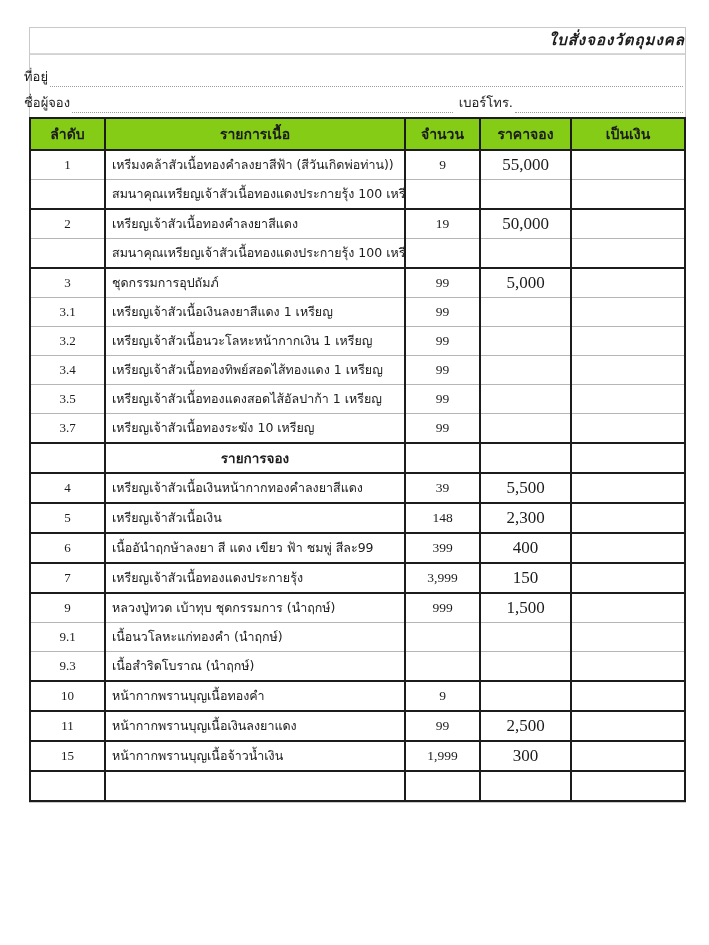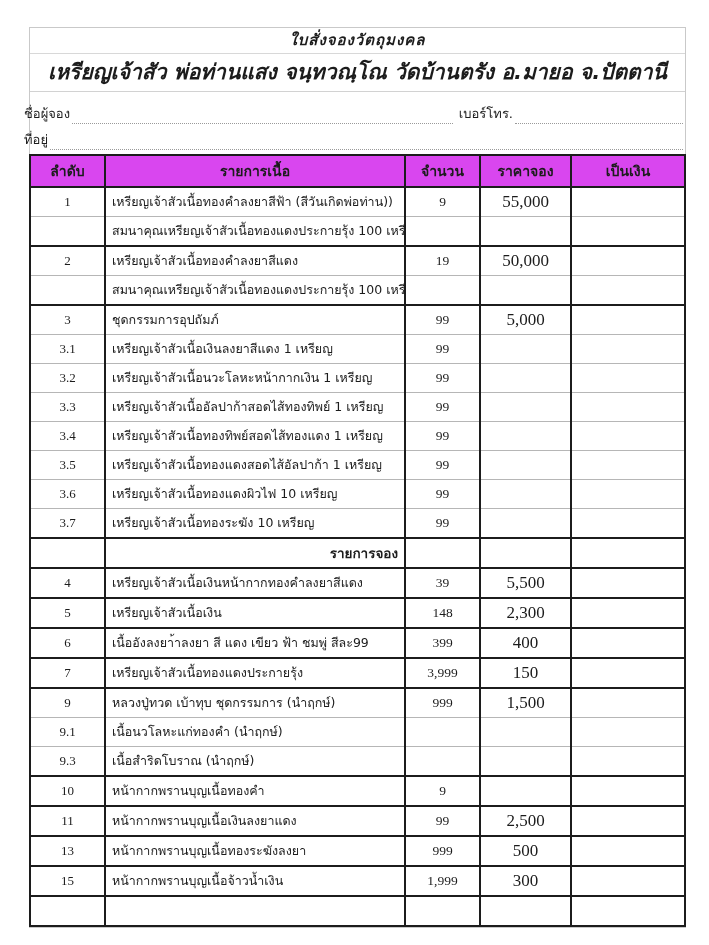--- a/index.html
+++ b/index.html
@@ -1,71 +1,70 @@
 <!DOCTYPE html>
 <html><head>
 <meta charset="utf-8">
 <style>
   html,body{margin:0;padding:0;background:#ffffff;}
   body{width:709px;height:945px;position:relative;overflow:hidden;
        font-family:"DejaVu Sans","Liberation Sans",sans-serif;color:#1c1c1c;}
   .doc{position:absolute;left:29px;top:27px;width:655px;border:1px solid #c9c9c9;background:#fff;}
   
   .title-block{border-bottom:1px solid #d2d2d2;}
-  .title-1{height:25px;line-height:25px;text-align:center;font-size:15px;
+  .title-1{height:25px;line-height:25px;text-align:right;font-size:15px;
            font-weight:bold;font-style:italic;border-bottom:1px solid #d8d8d8;letter-spacing:1px;}
   .title-2{height:37px;line-height:37px;text-align:center;font-size:21px;
            font-weight:bold;font-style:italic;}
   
   .form-area{padding:6px 2px 4px 0;}
   .form-line{display:flex;align-items:flex-end;height:26px;font-size:13px;overflow:visible;}
   .form-line .lbl{white-space:nowrap;margin-left:-6px;padding-right:2px;}
   .blank{border-bottom:1px dotted #9a9a9a;height:17px;}
   .grow{flex:1 1 auto;}
   .blank-phone{width:168px;}
   .lbl-mid{white-space:nowrap;padding:0 2px 0 6px;}
   
   table{border-collapse:collapse;width:655px;table-layout:fixed;margin-left:-1px;
         border:2px solid #1c1c1c;}
   col.c-no{width:75px;} col.c-desc{width:300px;} col.c-qty{width:75px;}
   col.c-price{width:91px;} col.c-amt{width:114px;}
   th{height:30px;font-size:14px;font-weight:bold;text-align:center;
-     border-left:2px solid #1c1c1c;border-bottom:2px solid #1c1c1c;background:#d946ef;padding:0;}
+     border-left:2px solid #1c1c1c;border-bottom:2px solid #1c1c1c;background:#84cc16;padding:0;}
   td{height:28px;padding:0 6px;font-size:12.5px;overflow:hidden;white-space:nowrap;
      border-left:2px solid #1c1c1c;}
   td.no{text-align:center;font-family:"Liberation Serif","DejaVu Serif",serif;font-size:13px;padding:0;}
   td.desc{text-align:left;}
   td.qty{text-align:center;font-family:"Liberation Serif","DejaVu Serif",serif;font-size:13.5px;padding:0;}
   td.price{text-align:center;font-family:"Liberation Serif","DejaVu Serif",serif;font-size:17px;padding:0;margin-left:33px;}
   td.amount{padding:0;}
   tr.item td, tr.section td, tr.empty td{border-top:2px solid #1c1c1c;}
   tr.sub td{border-top:1px solid #b6b6b6;}
   tr.bold td.desc{font-weight:normal;}
-  tr.section td.desc{text-align:right;font-weight:bold;font-size:13.5px;font-family:Liberation Mono, monospace;}
+  tr.section td.desc{text-align:center;font-weight:bold;font-size:13.5px;font-family:Liberation Mono, monospace;}
 </style>
 </head>
 <body>
 
 <div class="doc">
 
   <div class="title-block">
     <div class="title-1">ใบสั่งจองวัตถุมงคล</div>
-    <div class="title-2">เหรียญเจ้าสัว พ่อท่านแสง จนฺทวณฺโณ วัดบ้านตรัง อ.มายอ จ.ปัตตานี</div>
   </div>
 
   <div class="form-area">
+    <div class="form-line">
+      <span class="lbl">ที่อยู่</span>
+      <span class="blank grow"></span>
+    </div>
     <div class="form-line">
       <span class="lbl">ชื่อผู้จอง</span>
       <span class="blank grow"></span>
       <span class="lbl-mid">เบอร์โทร.</span>
       <span class="blank blank-phone"></span>
-    </div>
-    <div class="form-line">
-      <span class="lbl">ที่อยู่</span>
-      <span class="blank grow"></span>
     </div>
   </div>
 
   <table>
     <colgroup>
       <col class="c-no">
         <col class="c-desc">
         <col class="c-qty">
         <col class="c-price">
         <col class="c-amt">
@@ -75,21 +74,21 @@
         <th>ลำดับ</th>
         <th>รายการเนื้อ</th>
         <th>จำนวน</th>
         <th>ราคาจอง</th>
         <th>เป็นเงิน</th>
       </tr>
     </thead>
     <tbody>
         <tr class="item">
           <td class="no">1</td>
-          <td class="desc">เหรียญเจ้าสัวเนื้อทองคำลงยาสีฟ้า (สีวันเกิดพ่อท่าน))</td>
+          <td class="desc">เหรีมงคล้าสัวเนื้อทองคำลงยาสีฟ้า (สีวันเกิดพ่อท่าน))</td>
           <td class="qty">9</td>
           <td class="price">55,000</td>
           <td class="amount"></td>
         </tr>
         <tr class="sub">
           <td class="no"></td>
           <td class="desc">สมนาคุณเหรียญเจ้าสัวเนื้อทองแดงประกายรุ้ง 100 เหรียญ</td>
           <td class="qty"></td>
           <td class="price"></td>
           <td class="amount"></td>
@@ -123,43 +122,29 @@
           <td class="amount"></td>
         </tr>
         <tr class="sub">
           <td class="no">3.2</td>
           <td class="desc">เหรียญเจ้าสัวเนื้อนวะโลหะหน้ากากเงิน 1 เหรียญ</td>
           <td class="qty">99</td>
           <td class="price"></td>
           <td class="amount"></td>
         </tr>
         <tr class="sub">
-          <td class="no">3.3</td>
-          <td class="desc">เหรียญเจ้าสัวเนื้ออัลปาก้าสอดไส้ทองทิพย์ 1 เหรียญ</td>
-          <td class="qty">99</td>
-          <td class="price"></td>
-          <td class="amount"></td>
-        </tr>
-        <tr class="sub">
           <td class="no">3.4</td>
           <td class="desc">เหรียญเจ้าสัวเนื้อทองทิพย์สอดไส้ทองแดง 1 เหรียญ</td>
           <td class="qty">99</td>
           <td class="price"></td>
           <td class="amount"></td>
         </tr>
         <tr class="sub">
           <td class="no">3.5</td>
           <td class="desc">เหรียญเจ้าสัวเนื้อทองแดงสอดไส้อัลปาก้า 1 เหรียญ</td>
-          <td class="qty">99</td>
-          <td class="price"></td>
-          <td class="amount"></td>
-        </tr>
-        <tr class="sub">
-          <td class="no">3.6</td>
-          <td class="desc">เหรียญเจ้าสัวเนื้อทองแดงผิวไฟ 10 เหรียญ</td>
           <td class="qty">99</td>
           <td class="price"></td>
           <td class="amount"></td>
         </tr>
         <tr class="sub">
           <td class="no">3.7</td>
           <td class="desc">เหรียญเจ้าสัวเนื้อทองระฆัง 10 เหรียญ</td>
           <td class="qty">99</td>
           <td class="price"></td>
           <td class="amount"></td>
@@ -180,21 +165,21 @@
         </tr>
         <tr class="item">
           <td class="no">5</td>
           <td class="desc">เหรียญเจ้าสัวเนื้อเงิน</td>
           <td class="qty">148</td>
           <td class="price">2,300</td>
           <td class="amount"></td>
         </tr>
         <tr class="item">
           <td class="no">6</td>
-          <td class="desc">เนื้ออังลงยา้าลงยา สี แดง เขียว ฟ้า ชมพู่ สีละ99</td>
+          <td class="desc">เนื้ออันำฤกษ้าลงยา สี แดง เขียว ฟ้า ชมพู่ สีละ99</td>
           <td class="qty">399</td>
           <td class="price">400</td>
           <td class="amount"></td>
         </tr>
         <tr class="item">
           <td class="no">7</td>
           <td class="desc">เหรียญเจ้าสัวเนื้อทองแดงประกายรุ้ง</td>
           <td class="qty">3,999</td>
           <td class="price">150</td>
           <td class="amount"></td>
@@ -228,27 +213,20 @@
           <td class="amount"></td>
         </tr>
         <tr class="item">
           <td class="no">11</td>
           <td class="desc">หน้ากากพรานบุญเนื้อเงินลงยาแดง</td>
           <td class="qty">99</td>
           <td class="price">2,500</td>
           <td class="amount"></td>
         </tr>
         <tr class="item">
-          <td class="no">13</td>
-          <td class="desc">หน้ากากพรานบุญเนื้อทองระฆังลงยา</td>
-          <td class="qty">999</td>
-          <td class="price">500</td>
-          <td class="amount"></td>
-        </tr>
-        <tr class="item">
           <td class="no">15</td>
           <td class="desc">หน้ากากพรานบุญเนื้อจ้าวน้ำเงิน</td>
           <td class="qty">1,999</td>
           <td class="price">300</td>
           <td class="amount"></td>
         </tr>
         <tr class="empty">
           <td class="no"></td>
           <td class="desc"></td>
           <td class="qty"></td>

